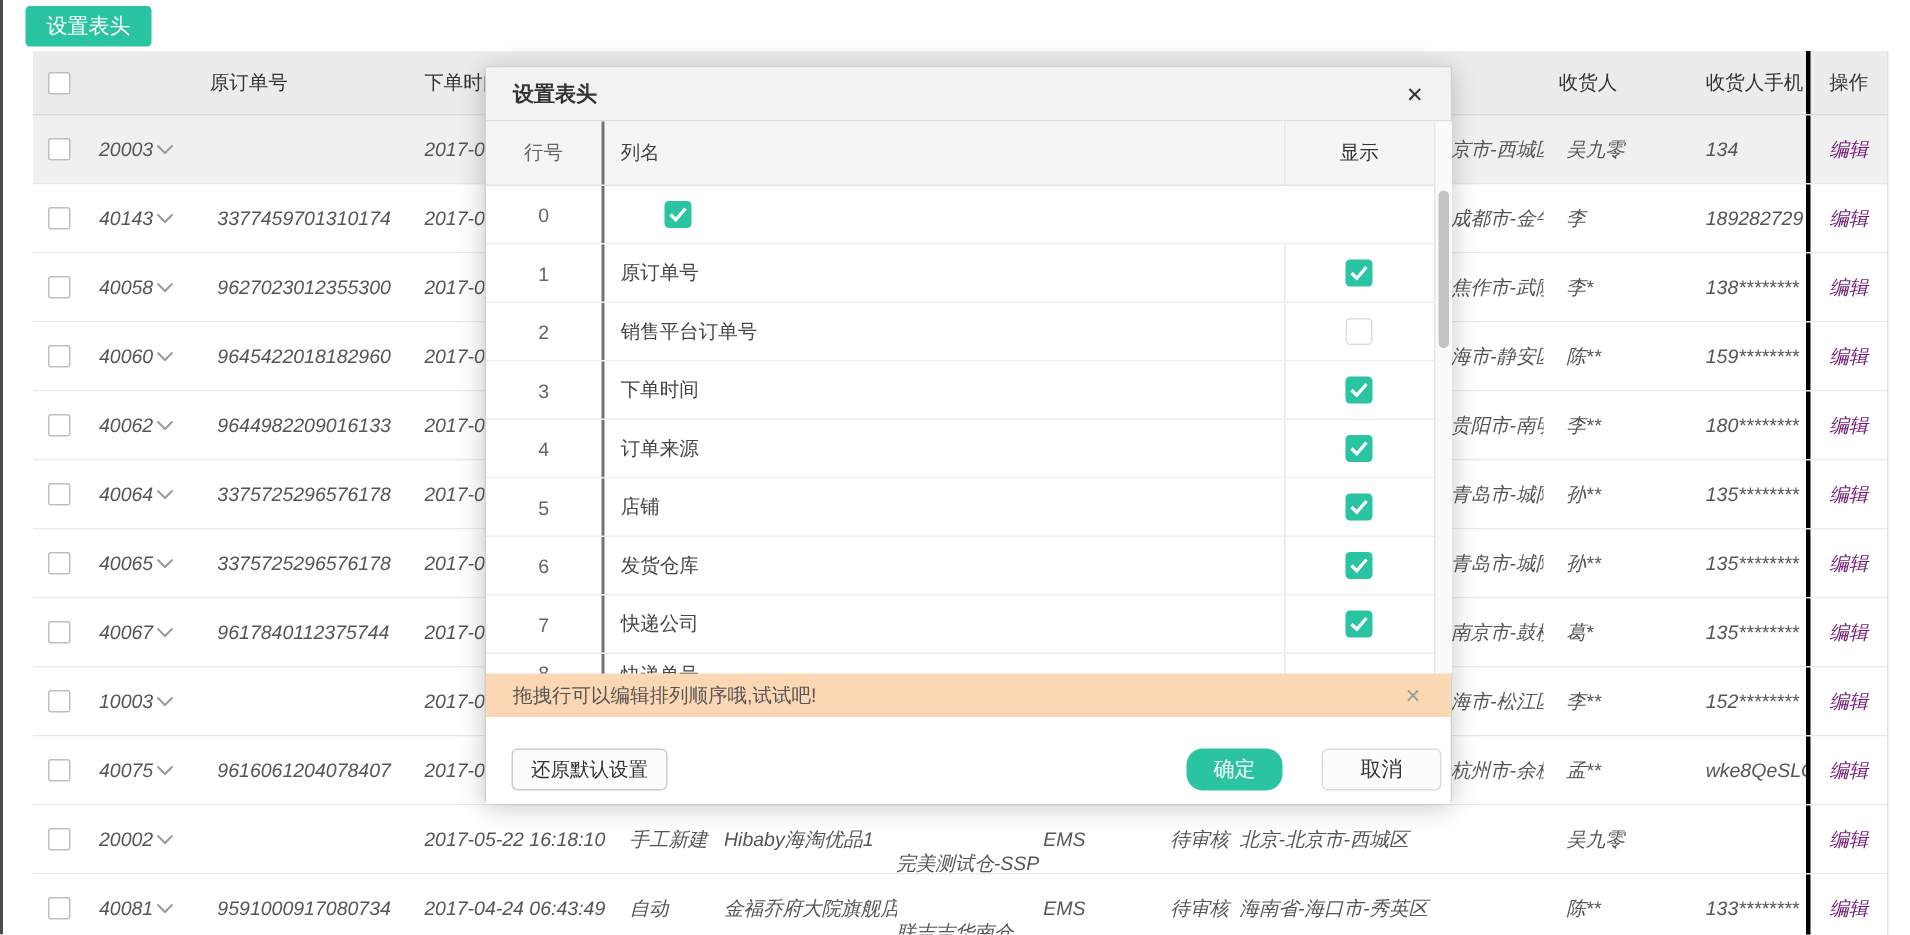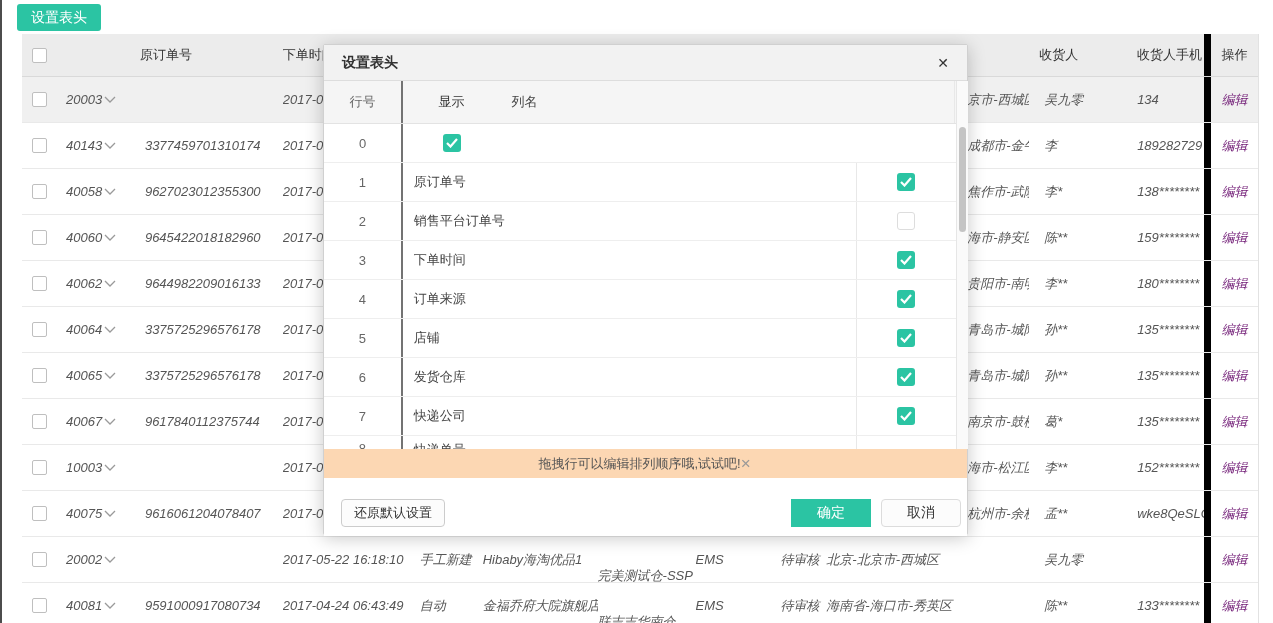--- a/index.html
+++ b/index.html
@@ -29,21 +29,21 @@
   .c-src{width:63px;}
   .c-shop{width:115px;}
   .c-wh{width:98px;margin-top:32px;}
   .c-exp{width:85px;text-align:right;}
   .c-st{width:46px;}
   .c-addr{width:203px;}
   .c-addr.tail{padding-left:141px;}
   .c-cons{width:98px;padding-left:15px;}
   .c-cons.hdr{padding-left:10px;}
   .c-phone{width:77px;padding-left:10px;}
-  .c-act{width:54px;justify-content:center;border-left:7px solid #000000;}
+  .c-act{width:54px;justify-content:center;border-left:3px solid #000000;}
   .cbox{width:13px;height:13px;border:1px solid #bfbfbf;border-radius:2px;background:#fff;cursor:pointer;}
   .chev{margin-left:2px;display:inline-flex;cursor:pointer;}
   .edit-link{color:#701a75;cursor:pointer;}
   
   #modal{
     position:absolute;left:323px;top:44px;width:645px;height:491px;z-index:10;
     background:#fff;border:1px solid #d0d0d0;box-sizing:border-box;border-radius:2px;
     box-shadow:0 3px 18px rgba(0,0,0,0.22);
   }
   #modal-titlebar{
@@ -68,33 +68,33 @@
   #modal-scrollbar{
     position:absolute;left:632px;top:36px;width:12px;height:368px;
     background:#fafafa;border-left:1px solid #e6e6e6;box-sizing:border-box;
   }
   #modal-scroll-thumb{
     position:absolute;left:2px;top:46px;width:7px;height:105px;
     background:#c4c4c4;border-radius:4px;cursor:pointer;
   }
   #modal-notice{
     position:absolute;left:0;top:404px;width:100%;height:29px;background:#fcd7b3;
-    display:flex;align-items:center;justify-content:center;
+    display:flex;align-items:center;justify-content:space-between;
     padding:0 20px 0 18px;box-sizing:border-box;color:#555;
   }
   #notice-close{color:#999;font-size:17px;line-height:1;cursor:pointer;}
   #modal-footer{position:absolute;left:0;top:437px;width:100%;height:54px;background:#fff;}
   #restore-btn{
     position:absolute;left:17px;top:17px;height:28px;padding:0 12px;
     background:#fcfcfc;border:1px solid #ccc;border-radius:4px;color:#333;
     font-size:13px;font-family:inherit;cursor:pointer;
   }
   #confirm-btn{
-    position:absolute;left:467px;top:17px;width:80px;height:28px;
-    background:#2bc4a3;border:none;border-radius:0;color:#fff;
+    position:absolute;left:467px;top:17px;width:64px;height:28px;
+    background:#2bc4a3;border:none;border-radius:11px;color:#fff;
     font-size:14px;font-family:inherit;cursor:pointer;
   }
   #cancel-btn{
     position:absolute;left:557px;top:17px;width:80px;height:28px;
     background:#fcfcfc;border:1px solid #dcdcdc;border-radius:4px;color:#333;
     font-size:14px;font-family:inherit;cursor:pointer;
   }
 </style>
 </head>
 <body>
@@ -437,22 +437,22 @@
     </div>
 </div>
 
 <div id="modal">
   <div id="modal-titlebar">
     <span id="modal-title">设置表头</span>
     <span id="modal-close">✕</span>
   </div>
   <div class="mhead">
     <div class="mcell m-no">行号</div>
+    <div class="mcell m-name">列名</div>
     <div class="mcell m-show">显示</div>
-    <div class="mcell m-name">列名</div>
     <div class="mcell m-sp"></div>
   </div>
   <div id="modal-rows">
       <div class="mrow">
         <div class="mcell m-no">0</div>
         <div class="mcell m-show">
           <div class="mcheck on">
             <svg width="12" height="10" viewBox="0 0 12 10">
               <polyline points="1,5 4.5,8.5 11,1" fill="none" stroke="#ffffff" stroke-width="2.2"></polyline>
             </svg>

